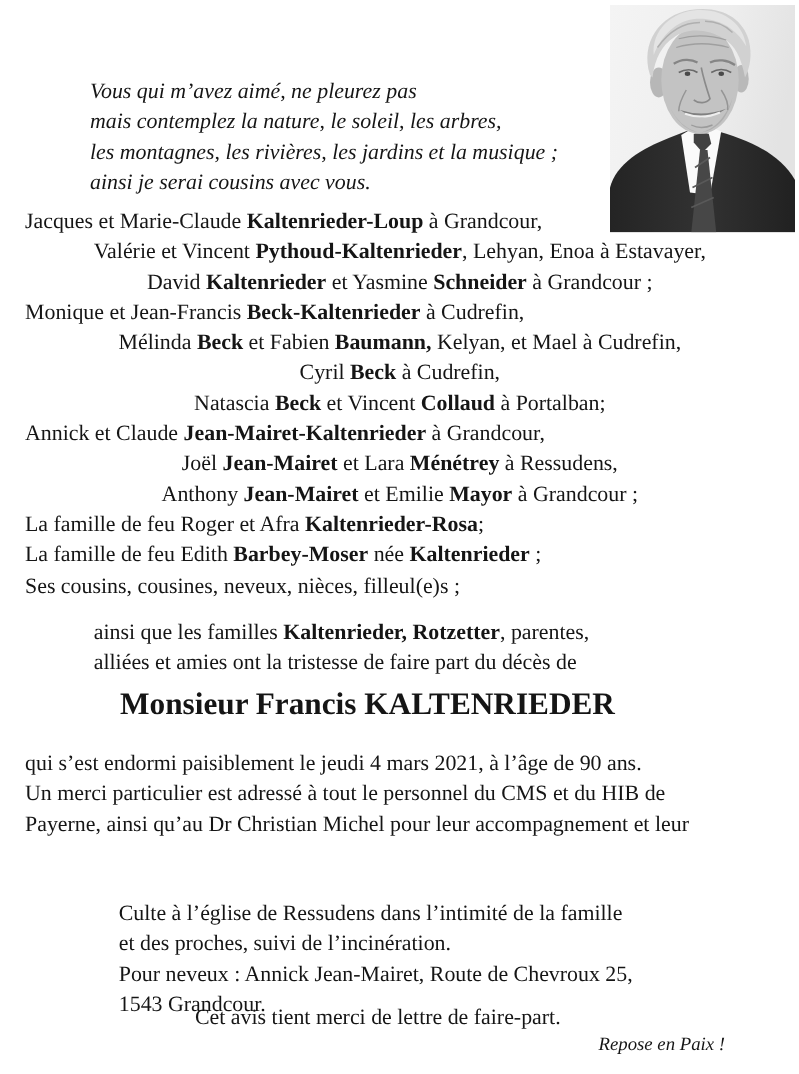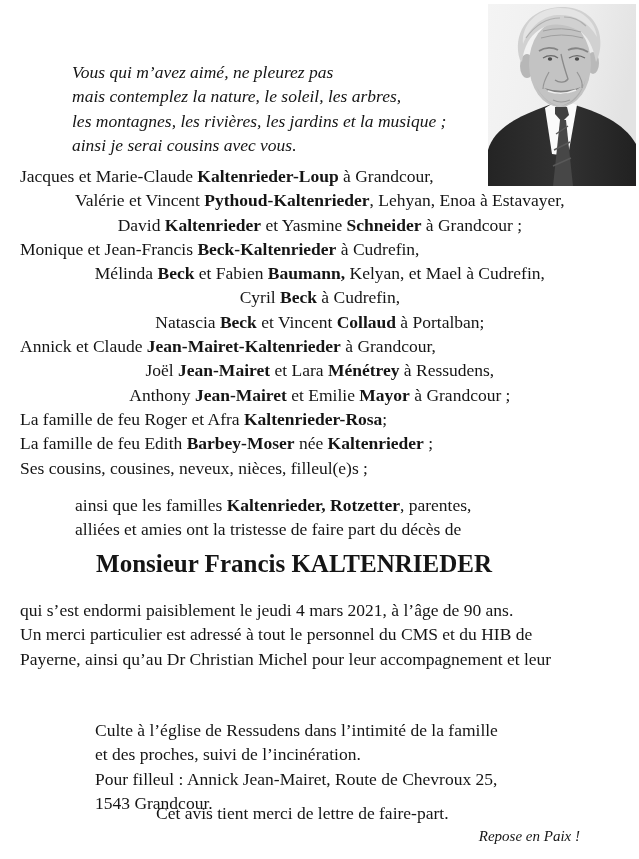--- a/index.html
+++ b/index.html
@@ -135,19 +135,19 @@
 
 <div class="block death">
     <div class="line"><span>qui s’est endormi paisiblement le jeudi 4 mars 2021, à l’âge de 90 ans.</span></div>
     <div class="line"><span>Un merci particulier est adressé à tout le personnel du CMS et du HIB de</span></div>
     <div class="line"><span>Payerne, ainsi qu’au Dr Christian Michel pour leur accompagnement et leur</span></div>
   </div>
 
 <div class="block funeral">
     <div class="line"><span>Culte à l’église de Ressudens dans l’intimité de la famille</span></div>
     <div class="line"><span>et des proches, suivi de l’incinération.</span></div>
-    <div class="line"><span>Pour filleul : Annick Jean-Mairet, Route de Chevroux 25,</span></div>
+    <div class="line"><span>Pour neveux : Annick Jean-Mairet, Route de Chevroux 25,</span></div>
     <div class="line"><span>1543 Grandcour.</span></div>
   </div>
 
 <div class="block notice">Cet avis tient merci de lettre de faire-part.</div>
 
 <div class="farewell">Repose en Paix !</div>
 
 </body></html>

